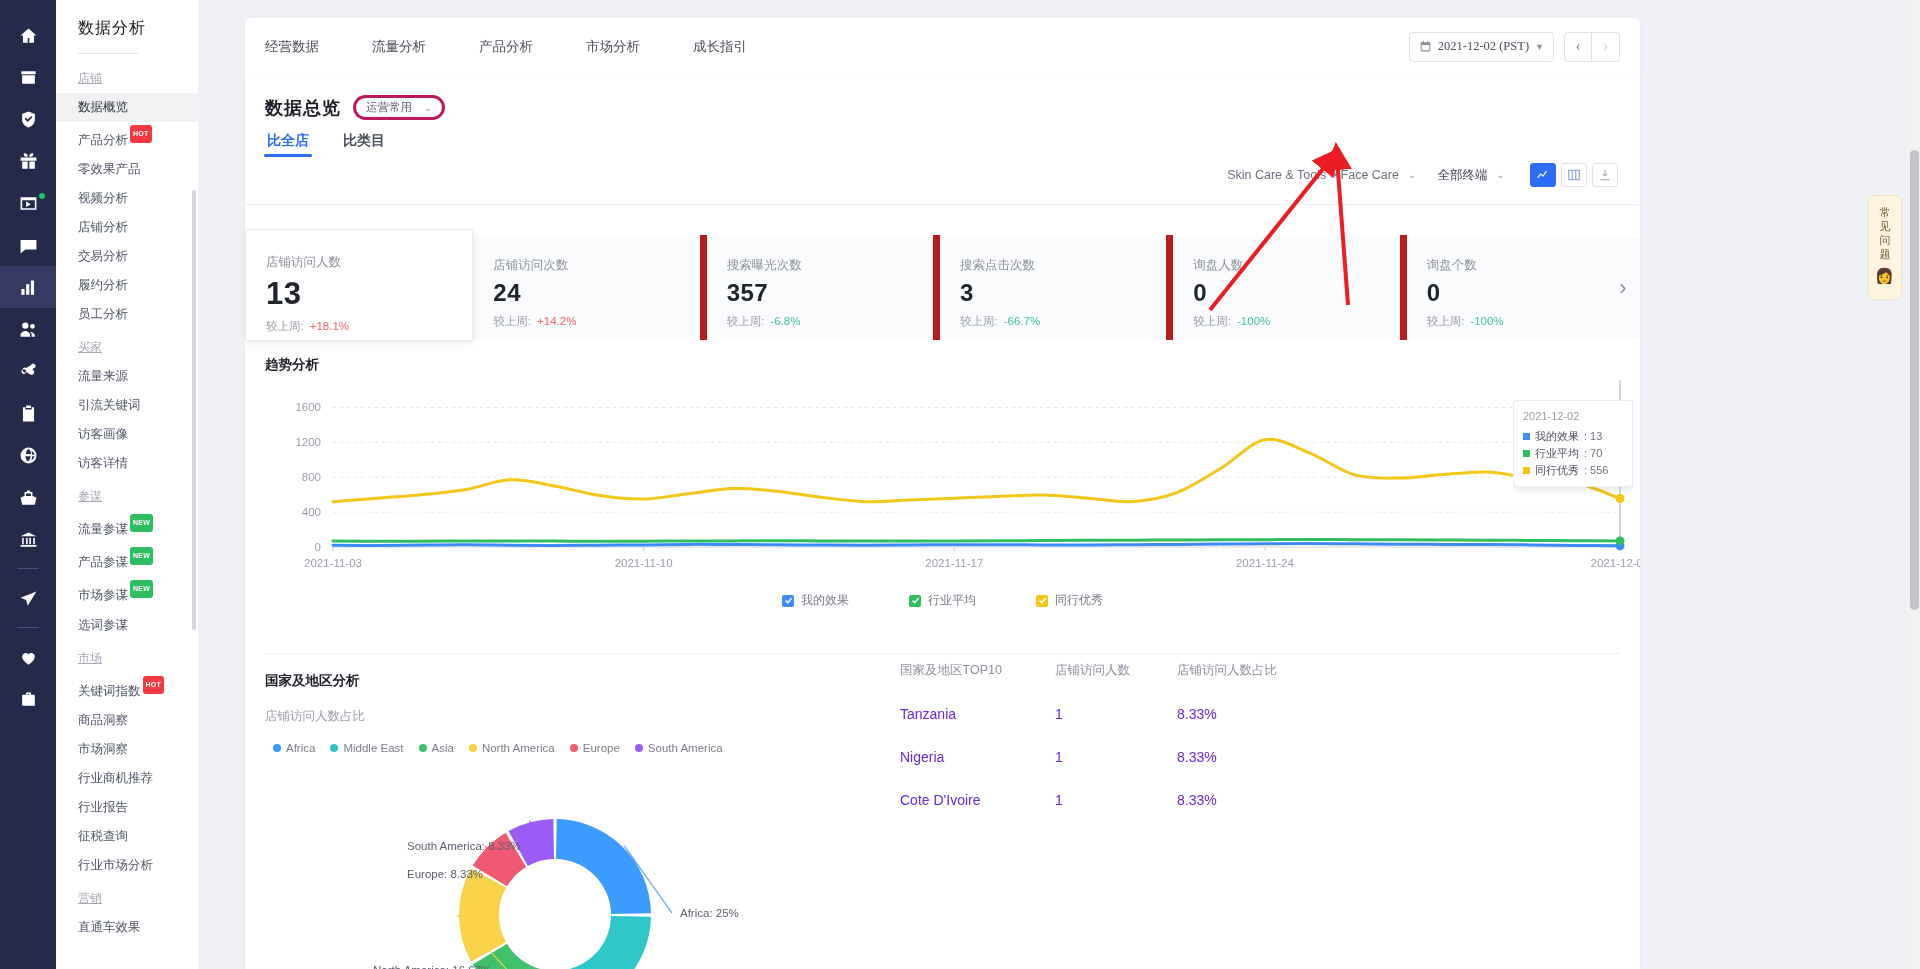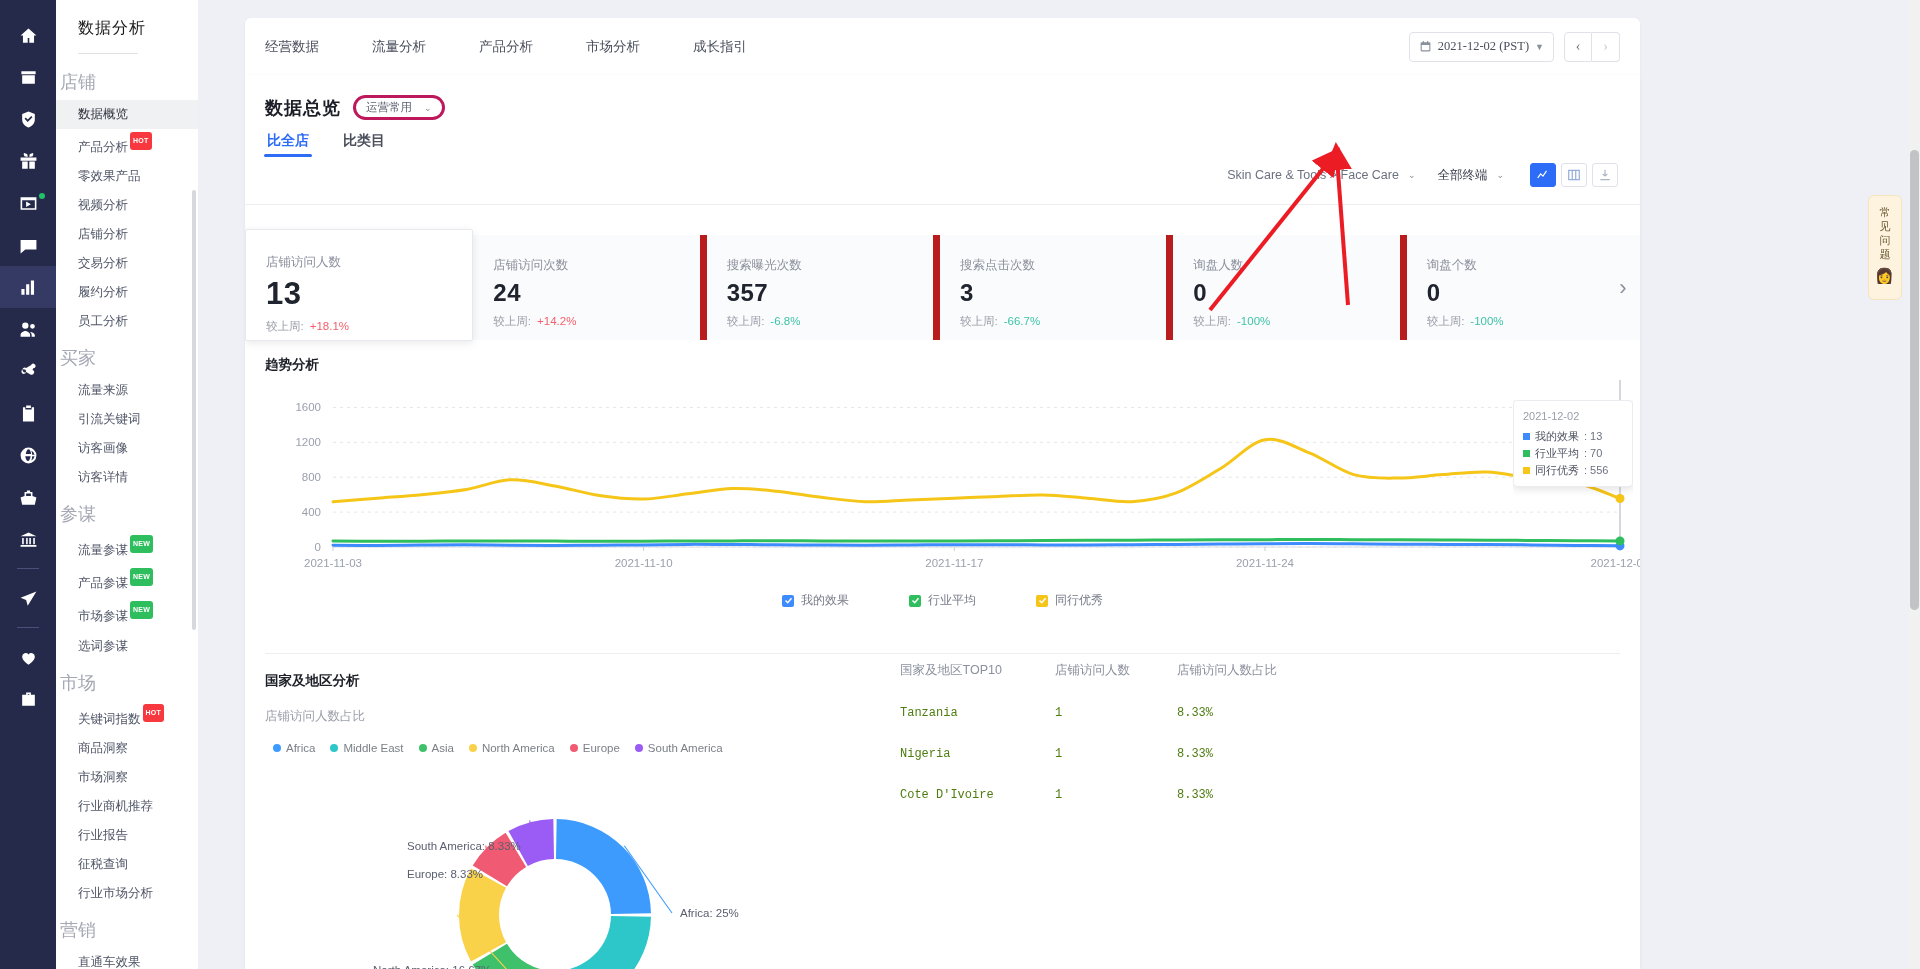--- a/index.html
+++ b/index.html
@@ -40,21 +40,21 @@
     width: 142px; height: 969px;
     background: #ffffff;
     overflow: hidden;
   }
   .sb-title {
     font-size: 16px; color: #1a1a1a; font-weight: 400;
     padding: 18px 0 0 22px; letter-spacing: 1px;
   }
   .sb-hr { width: 60px; height: 1px; background: #e2e2e2; margin: 14px 0 6px 22px; }
   .sb-group {
-    font-size: 18px; color: #a6a9b5; padding: 10px 0 6px 4px;
+    font-size: 12px; color: #a6a9b5; padding: 10px 0 6px 22px; text-decoration: underline;
   }
   .sb-item {
     font-size: 12.5px; color: #4e5566;
     padding: 6px 0 6px 22px;
     position: relative; white-space: nowrap;
     line-height: 17px;
   }
   .sb-item.active { background: #f0f1f3; color: #2b2f3a; }
   .badge {
     display: inline-block; vertical-align: super;
@@ -217,21 +217,21 @@
   .pie-legend {
     position: absolute; left: 28px; top: 82px;
     display: flex; gap: 15px; font-size: 11.5px; color: #7b8088;
   }
   .pl-item { display: flex; align-items: center; gap: 5px; }
   .pl-dot { width: 8px; height: 8px; border-radius: 50%; }
   .donut-wrap { position: absolute; left: 100px; top: 105px; width: 620px; height: 230px; }
 
   .geo-table { position: absolute; left: 655px; top: 0; width: 620px; }
   .gt-head { display: flex; font-size: 12.5px; color: #8b909d; padding-top: 2px; }
-  .gt-row { display: flex; font-size: 12px; color: #4d7c0f; padding-top: 27px; font-family: Liberation Mono, monospace; }
+  .gt-row { display: flex; font-size: 14px; color: #6d28d9; padding-top: 27px; }
   .gt-c1 { width: 155px; }
   .gt-c2 { width: 122px; }
   .gt-c3 { width: 150px; }
 
   
   .faq {
     position: absolute; right: 18px; top: 195px;
     width: 34px; height: 105px;
     background: #fdf3df; border: 1px solid #f6e4bd;
     border-radius: 6px;

